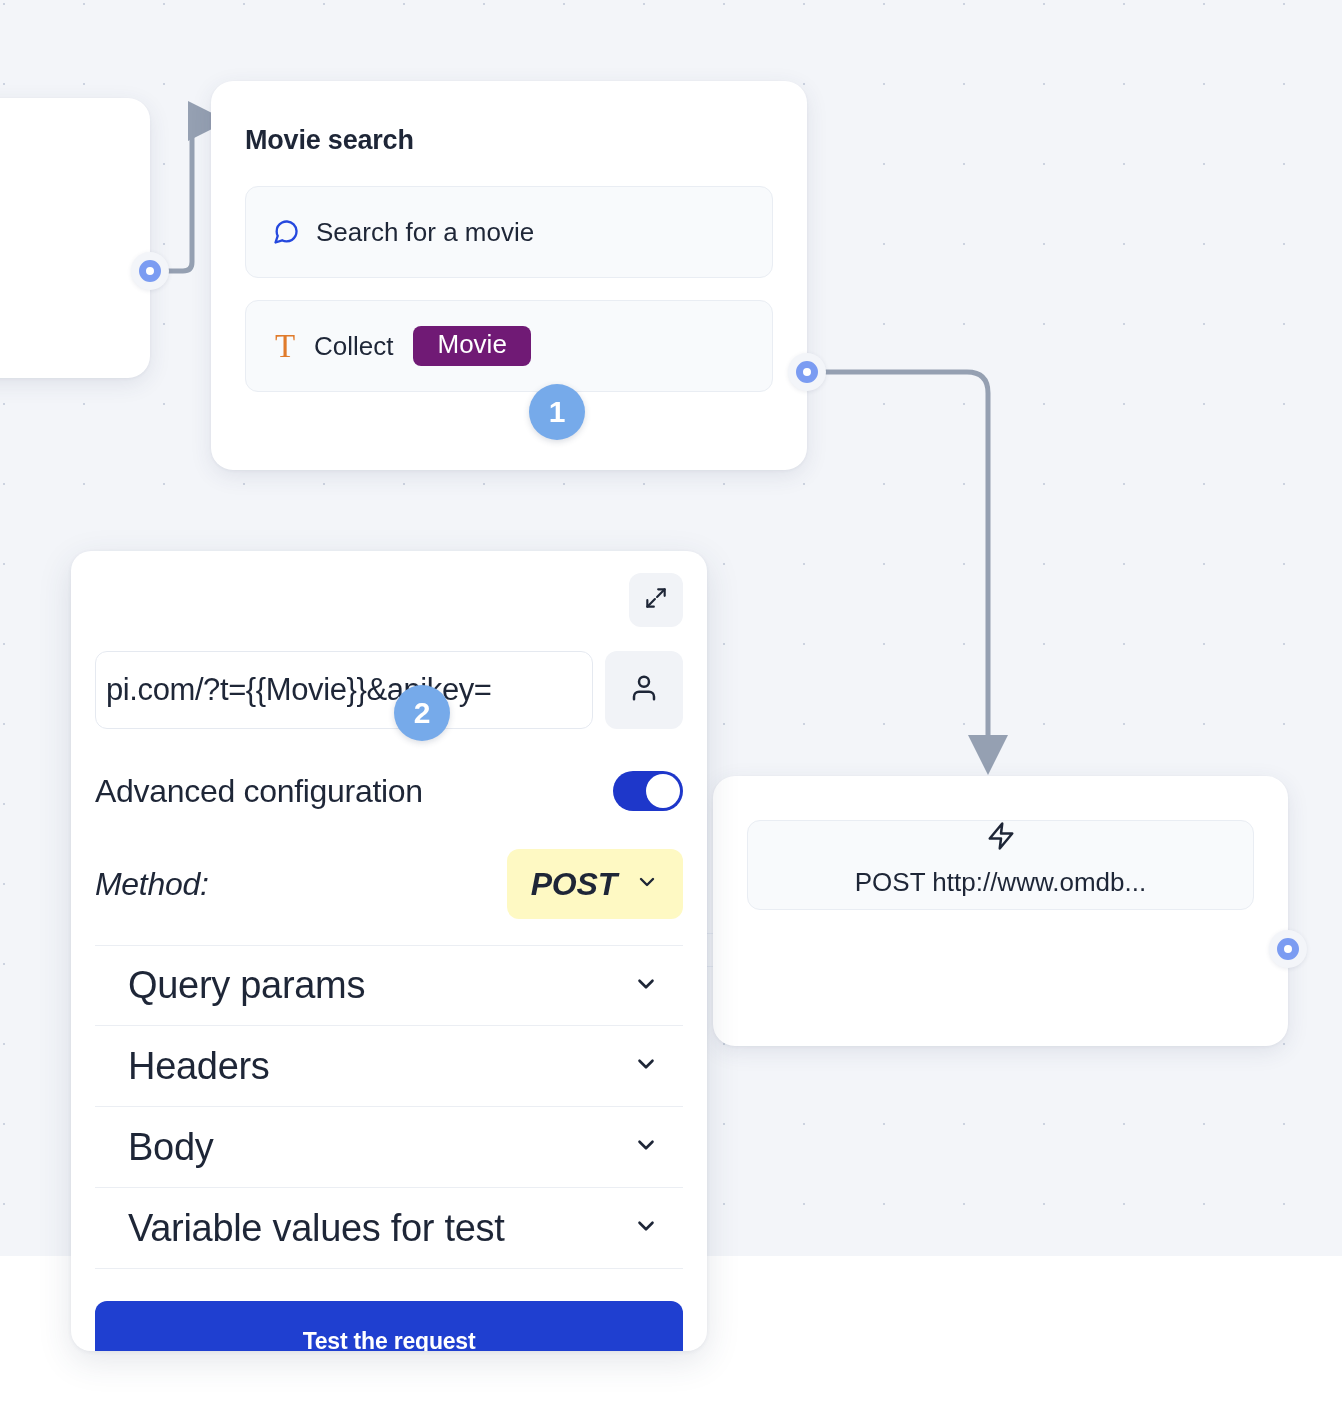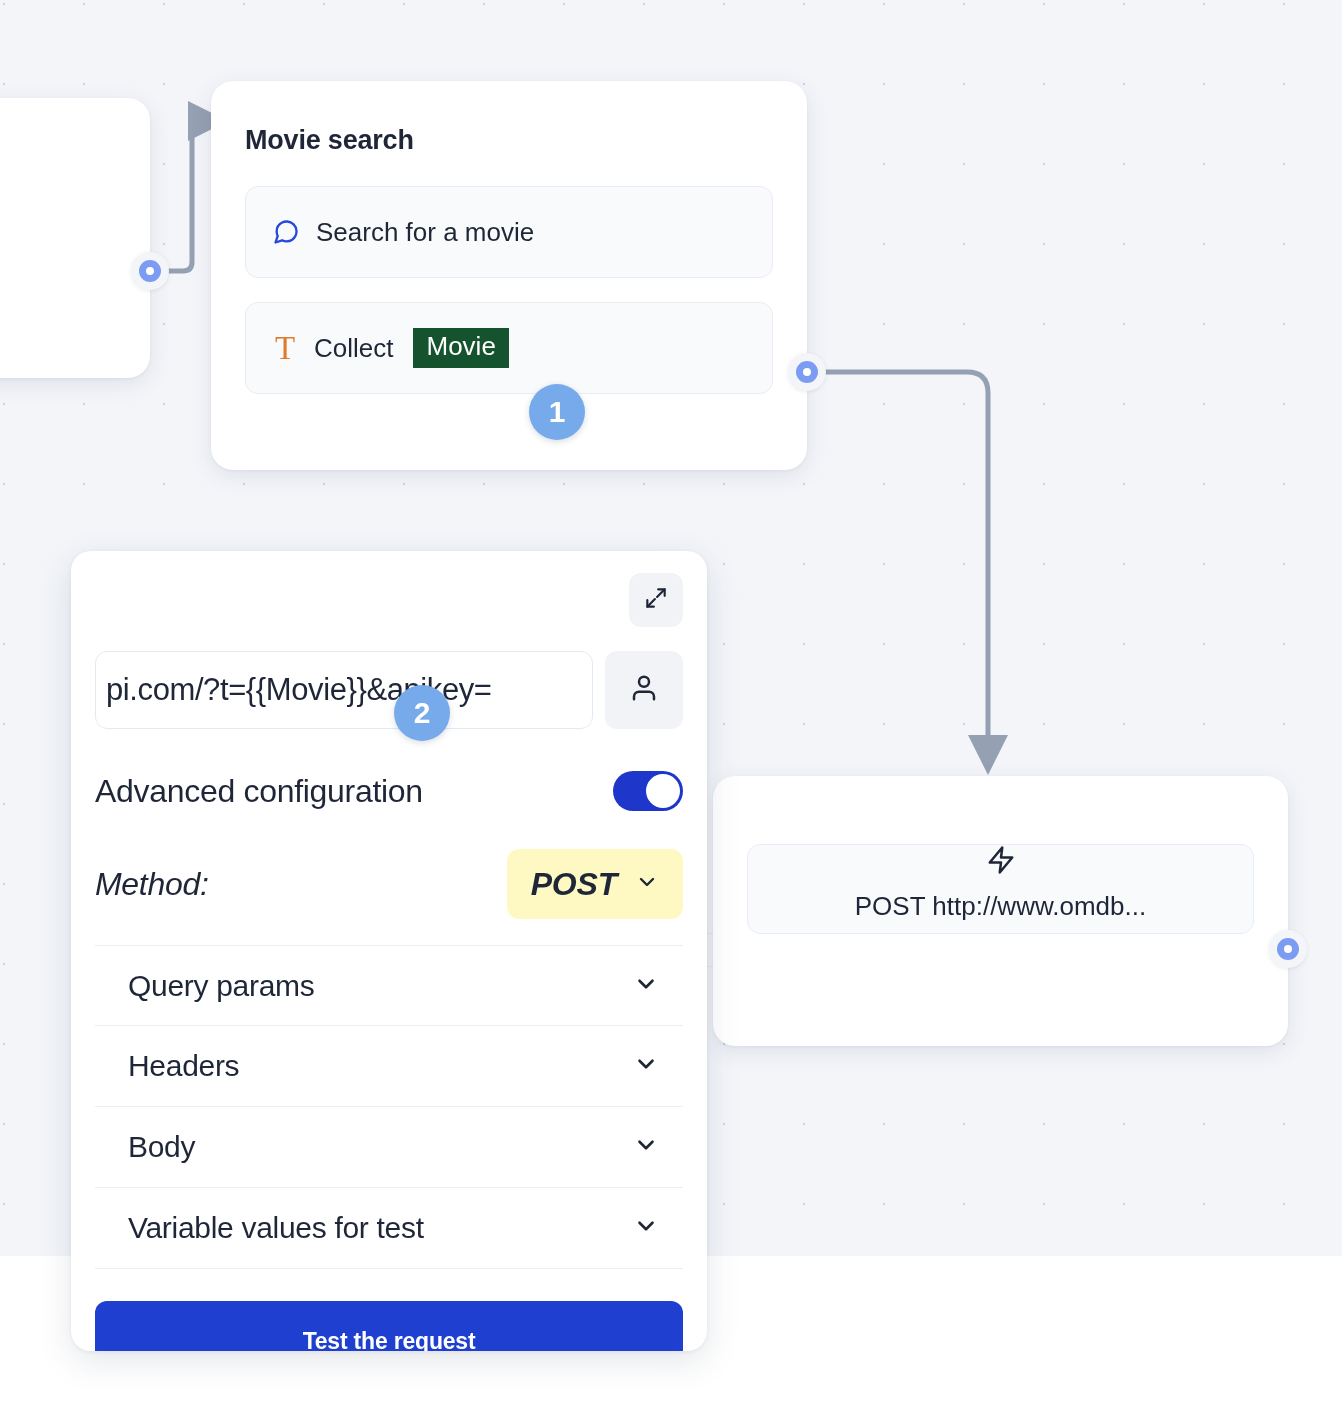--- a/index.html
+++ b/index.html
@@ -45,21 +45,20 @@
   }
   .node-row {
     display: flex;
     align-items: center;
     gap: 16px;
     background: #f8fAfC;
     border: 1px solid #e9edf3;
     border-radius: 13px;
     color: #1e2637;
     font-size: 26px;
-    margin-top: 24px;
   }
   .node-row .row-label { white-space: nowrap; }
 
   
   #node-partial {
     left: -120px;
     top: 98px;
     width: 270px;
     height: 280px;
     border-radius: 22px;
@@ -84,24 +83,24 @@
   .icon-t {
     font-family: "Liberation Serif", serif;
     font-size: 33px;
     color: #e07b2b;
     line-height: 1;
     width: 26px;
     text-align: center;
   }
 
   .var-chip {
-    background: #14532d;
+    background: #701a75;
     color: #ffffff;
-    border-radius: 0;
-    padding: 4px 13px 6px;
+    border-radius: 8px;
+    padding: 4px 24px 6px;
     font-size: 26px;
     line-height: 1.15;
     margin-left: 4px;
   }
 
   
   #node-omdb {
     left: 713px;
     top: 776px;
     width: 575px;
@@ -272,21 +271,21 @@
   .accordion { margin-top: 26px; }
   .acc-item {
     display: flex;
     align-items: center;
     justify-content: space-between;
     height: 81px;
     border-bottom: 1px solid #ebeef3;
   }
   .acc-item:first-child { border-top: 1px solid #ebeef3; }
   .acc-label {
-    font-size: 30px;
+    font-size: 38px;
     color: #1e2637;
     letter-spacing: -0.3px;
     padding-left: 33px;
   }
   .acc-chev { padding-right: 24px; }
 
   .test-btn {
     margin-top: 32px;
     height: 80px;
     background: #1f3fd0;

